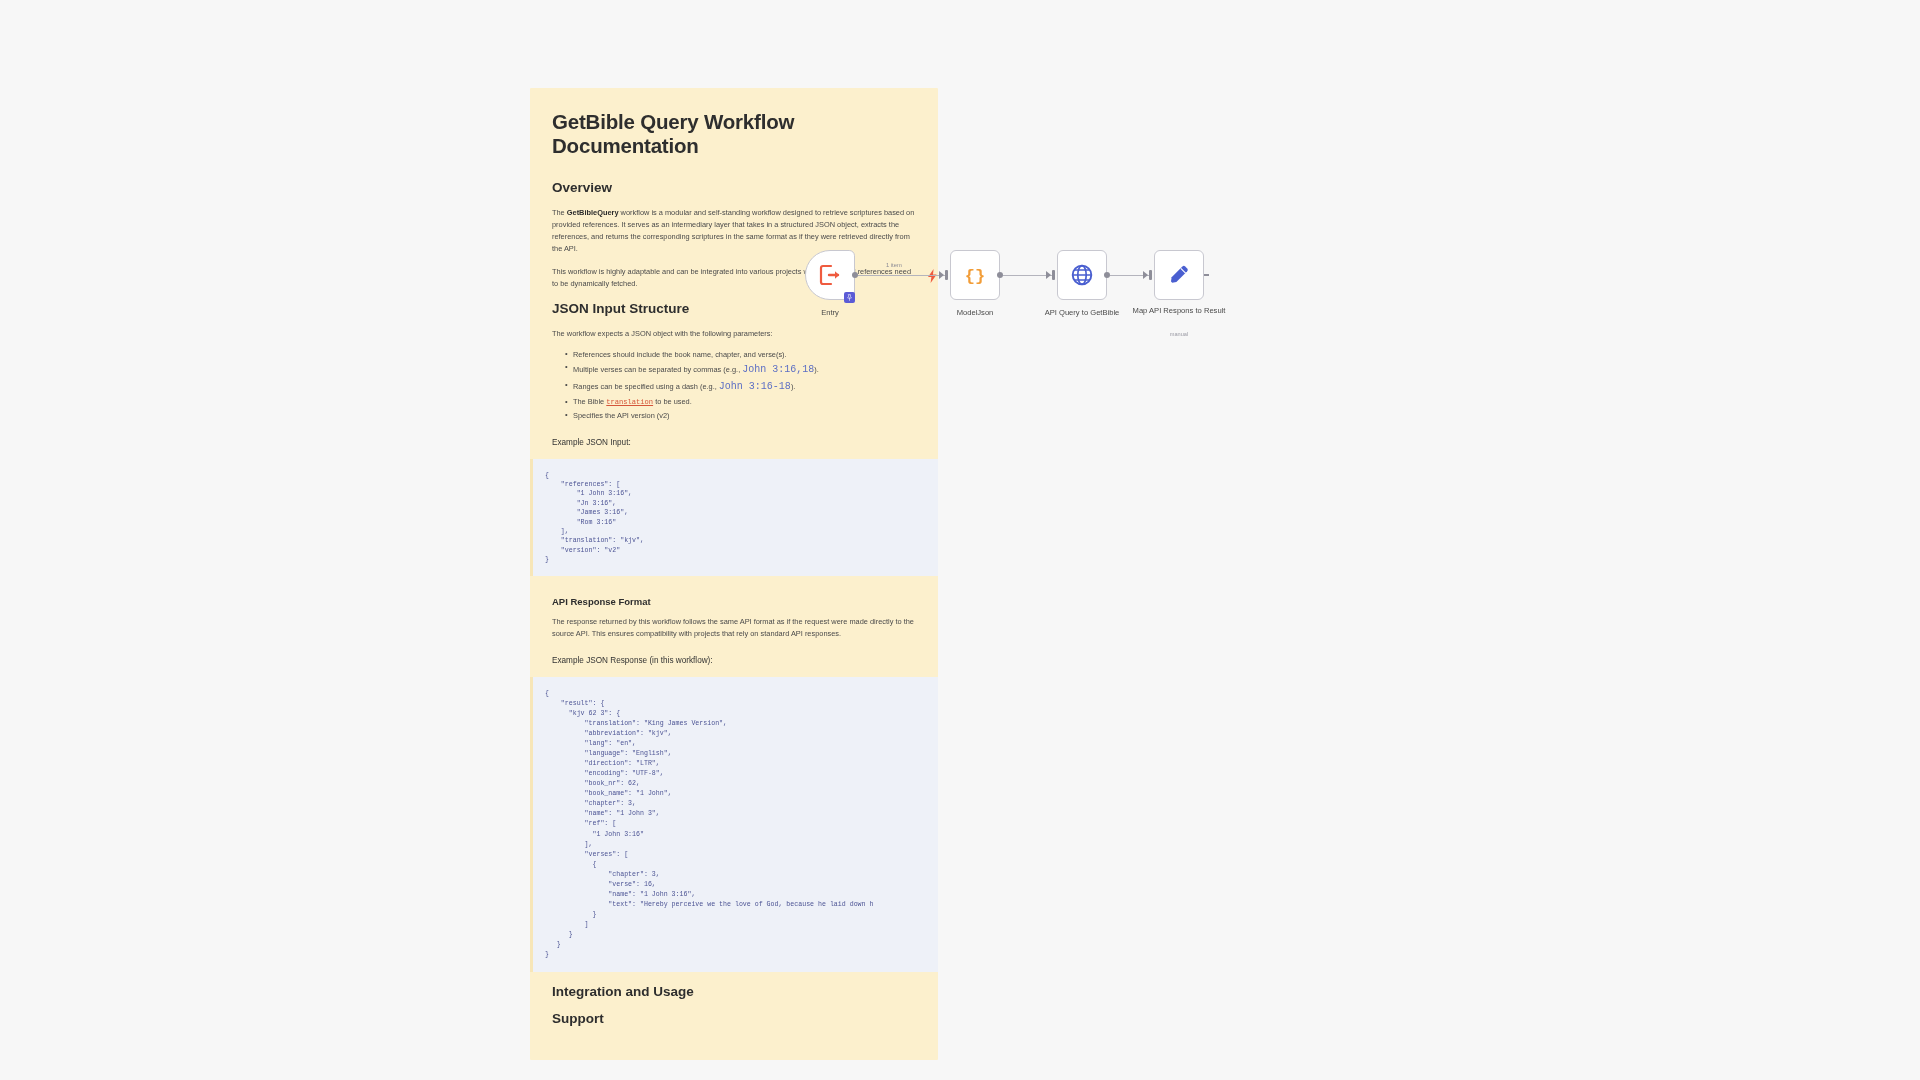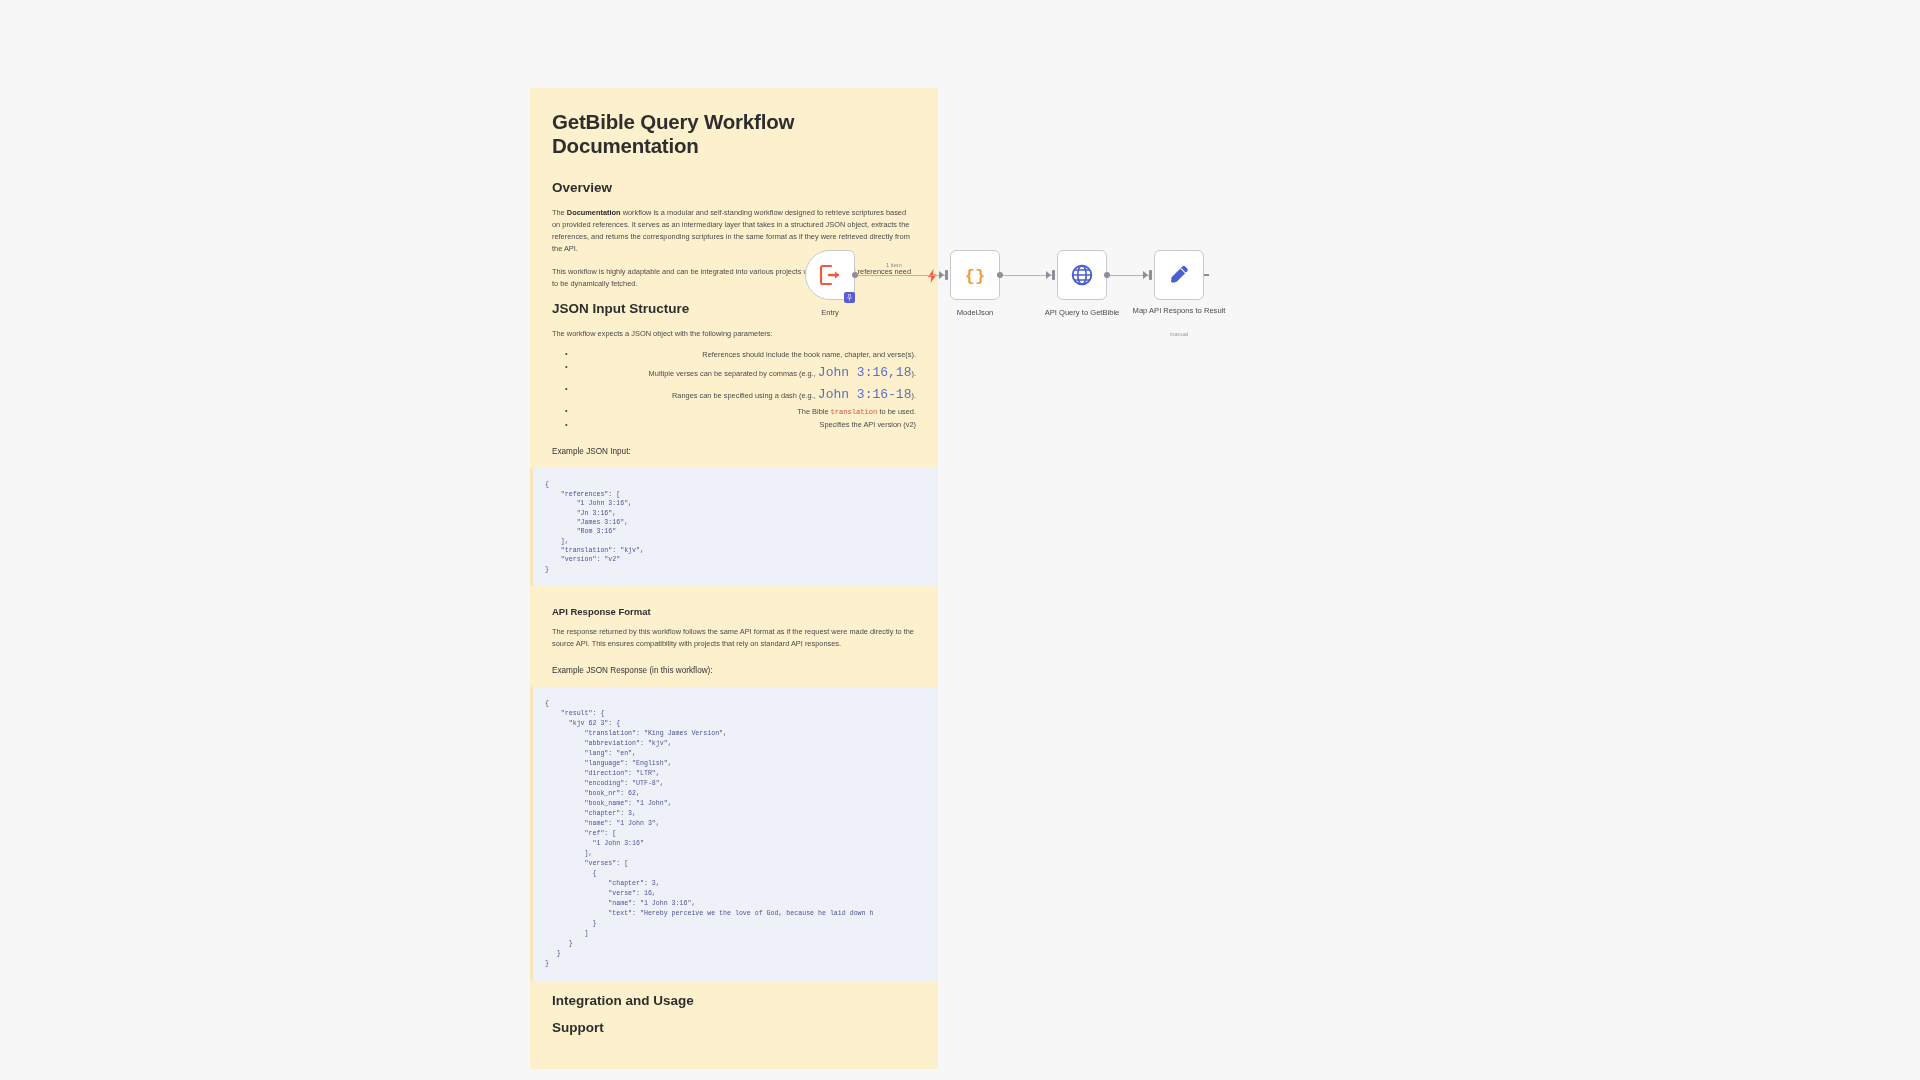--- a/index.html
+++ b/index.html
@@ -53,39 +53,38 @@
     line-height: 1.62;
     color: #4a4a4a;
     margin: 0 0 11px 0;
   }
   .para.tight { margin-bottom: 9px; }
   .para b { color: #2c2c2c; font-weight: bold; }
   ul.bullets {
     margin: 8px 0 12px 0;
     padding-left: 13px;
     list-style: none;
-    text-align: right;
   }
   ul.bullets li {
     font-size: 7.4px;
     line-height: 1.62;
     color: #4a4a4a;
     position: relative;
     padding-left: 8px;
     margin-bottom: 1px;
   }
   ul.bullets li:before {
     content: "\2022";
     position: absolute;
     left: 0; top: -0.5px;
     color: #4a4a4a;
     font-size: 7.5px;
   }
-  .code-ref { color: #5b6ec4; font-family: "Liberation Mono", monospace; font-size: 13px; }
-  .code-kw  { color: #d4553a; font-family: "Liberation Mono", monospace; font-size: 7.1px; }
+  .code-ref { color: #5b6ec4; font-family: "Liberation Mono", monospace; font-size: 10px; }
+  .code-kw  { color: #d4553a; font-family: "Liberation Mono", monospace; font-size: 7.1px; text-decoration: underline; }
 
   .codeblock {
     background: #eef1f8;
     border-left: 3px solid #f7e6b8;
     margin: 12px -22px 12px -22px;
     padding: 12px 0 12px 12px;
     overflow: hidden;
   }
   .codeblock pre {
     margin: 0;
@@ -183,21 +182,21 @@
 <body>
 
 <div id="root">
 
   <div class="doc-panel">
 
     <div class="doc-title">GetBible Query Workflow Documentation</div>
 
     <div class="h2">Overview</div>
     <p class="para">
-      <span>The </span><b>Documentation</b><span> workflow is a modular and self-standing workflow designed to retrieve scriptures based on provided references. It serves as an intermediary layer that takes in a structured JSON object, extracts the references, and returns the corresponding scriptures in the same format as if they were retrieved directly from the API.</span>
+      <span>The </span><b>GetBibleQuery</b><span> workflow is a modular and self-standing workflow designed to retrieve scriptures based on provided references. It serves as an intermediary layer that takes in a structured JSON object, extracts the references, and returns the corresponding scriptures in the same format as if they were retrieved directly from the API.</span>
     </p>
     <p class="para">This workflow is highly adaptable and can be integrated into various projects where scriptural references need to be dynamically fetched.</p>
 
     <div class="h2">JSON Input Structure</div>
     <p class="para tight">The workflow expects a JSON object with the following parameters:</p>
 
     <ul class="bullets">
       <li>
         <span>References should include the book name, chapter, and verse(s).</span>
       </li>

